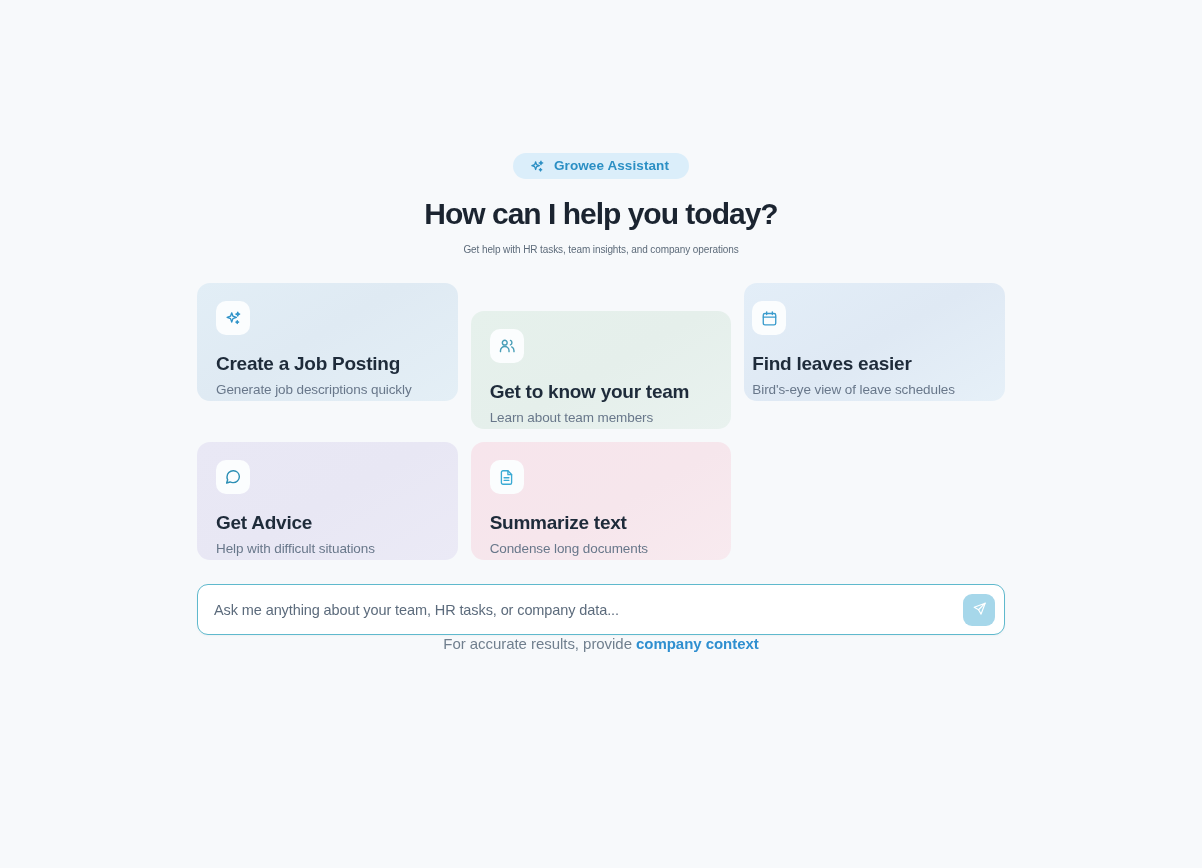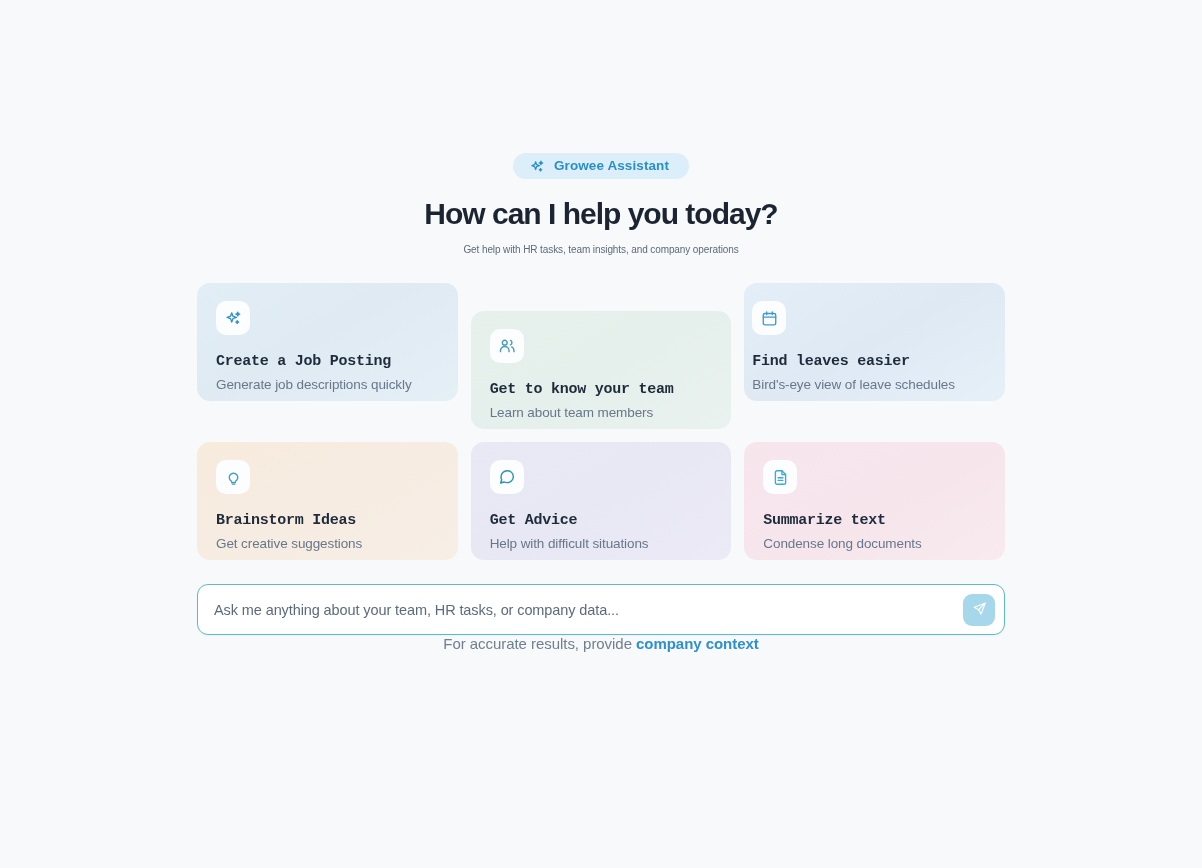--- a/index.html
+++ b/index.html
@@ -94,26 +94,25 @@
     height: 34px;
     border-radius: 10px;
     background: #fbfdfe;
     display: flex;
     align-items: center;
     justify-content: center;
     margin-bottom: 18px;
   }
 
   .card-title {
-    font-size: 15px;
+    font-size: 19px;
     font-weight: 700;
     color: #1e2b3a;
     letter-spacing: -0.25px;
     margin-bottom: 7px;
-    font-family: Liberation Mono, monospace;
   }
   .card-desc {
     font-size: 13.5px;
     color: #68778a;
     letter-spacing: -0.1px;
   }
 
   
   .input-wrap {
     margin-top: 24px;
@@ -217,31 +216,20 @@
           <rect x="3.2" y="5" width="17.6" height="16" rx="2.4"></rect>
           <line x1="3.2" y1="10" x2="20.8" y2="10"></line>
           <line x1="8" y1="2.6" x2="8" y2="6.4"></line>
           <line x1="16" y1="2.6" x2="16" y2="6.4"></line>
         </svg>
       </div>
       <div class="card-title">Find leaves easier</div>
       <div class="card-desc">Bird's-eye view of leave schedules</div>
     </div>
 
-    <div class="card card-c3">
-      <div class="card-icon">
-        <svg width="17" height="17" viewBox="0 0 24 24" fill="none" stroke="#3d9bc7" stroke-width="1.9" stroke-linecap="round" stroke-linejoin="round">
-          <path d="M9 17.2 a6 6 0 1 1 6 0"></path>
-          <line x1="9.3" y1="19" x2="14.7" y2="19"></line>
-          <line x1="10.3" y1="21.4" x2="13.7" y2="21.4"></line>
-        </svg>
-      </div>
-      <div class="card-title">Brainstorm Ideas</div>
-      <div class="card-desc">Get creative suggestions</div>
-    </div>
 
     <div class="card card-c4">
       <div class="card-icon">
         <svg width="18" height="18" viewBox="0 0 24 24" fill="none" stroke="#2c8fb5" stroke-width="1.9" stroke-linecap="round" stroke-linejoin="round">
           <path d="M20.5 11.3 a8.2 8.2 0 0 1 -8.8 8.2 a8.6 8.6 0 0 1 -3.7 -0.9 L3.5 20 l1.4 -4.3 a8.2 8.2 0 0 1 -0.9 -3.8 a8.2 8.2 0 0 1 8.2 -8.2 h0.5 a8.2 8.2 0 0 1 7.8 7.6 z"></path>
         </svg>
       </div>
       <div class="card-title">Get Advice</div>
       <div class="card-desc">Help with difficult situations</div>
     </div>

